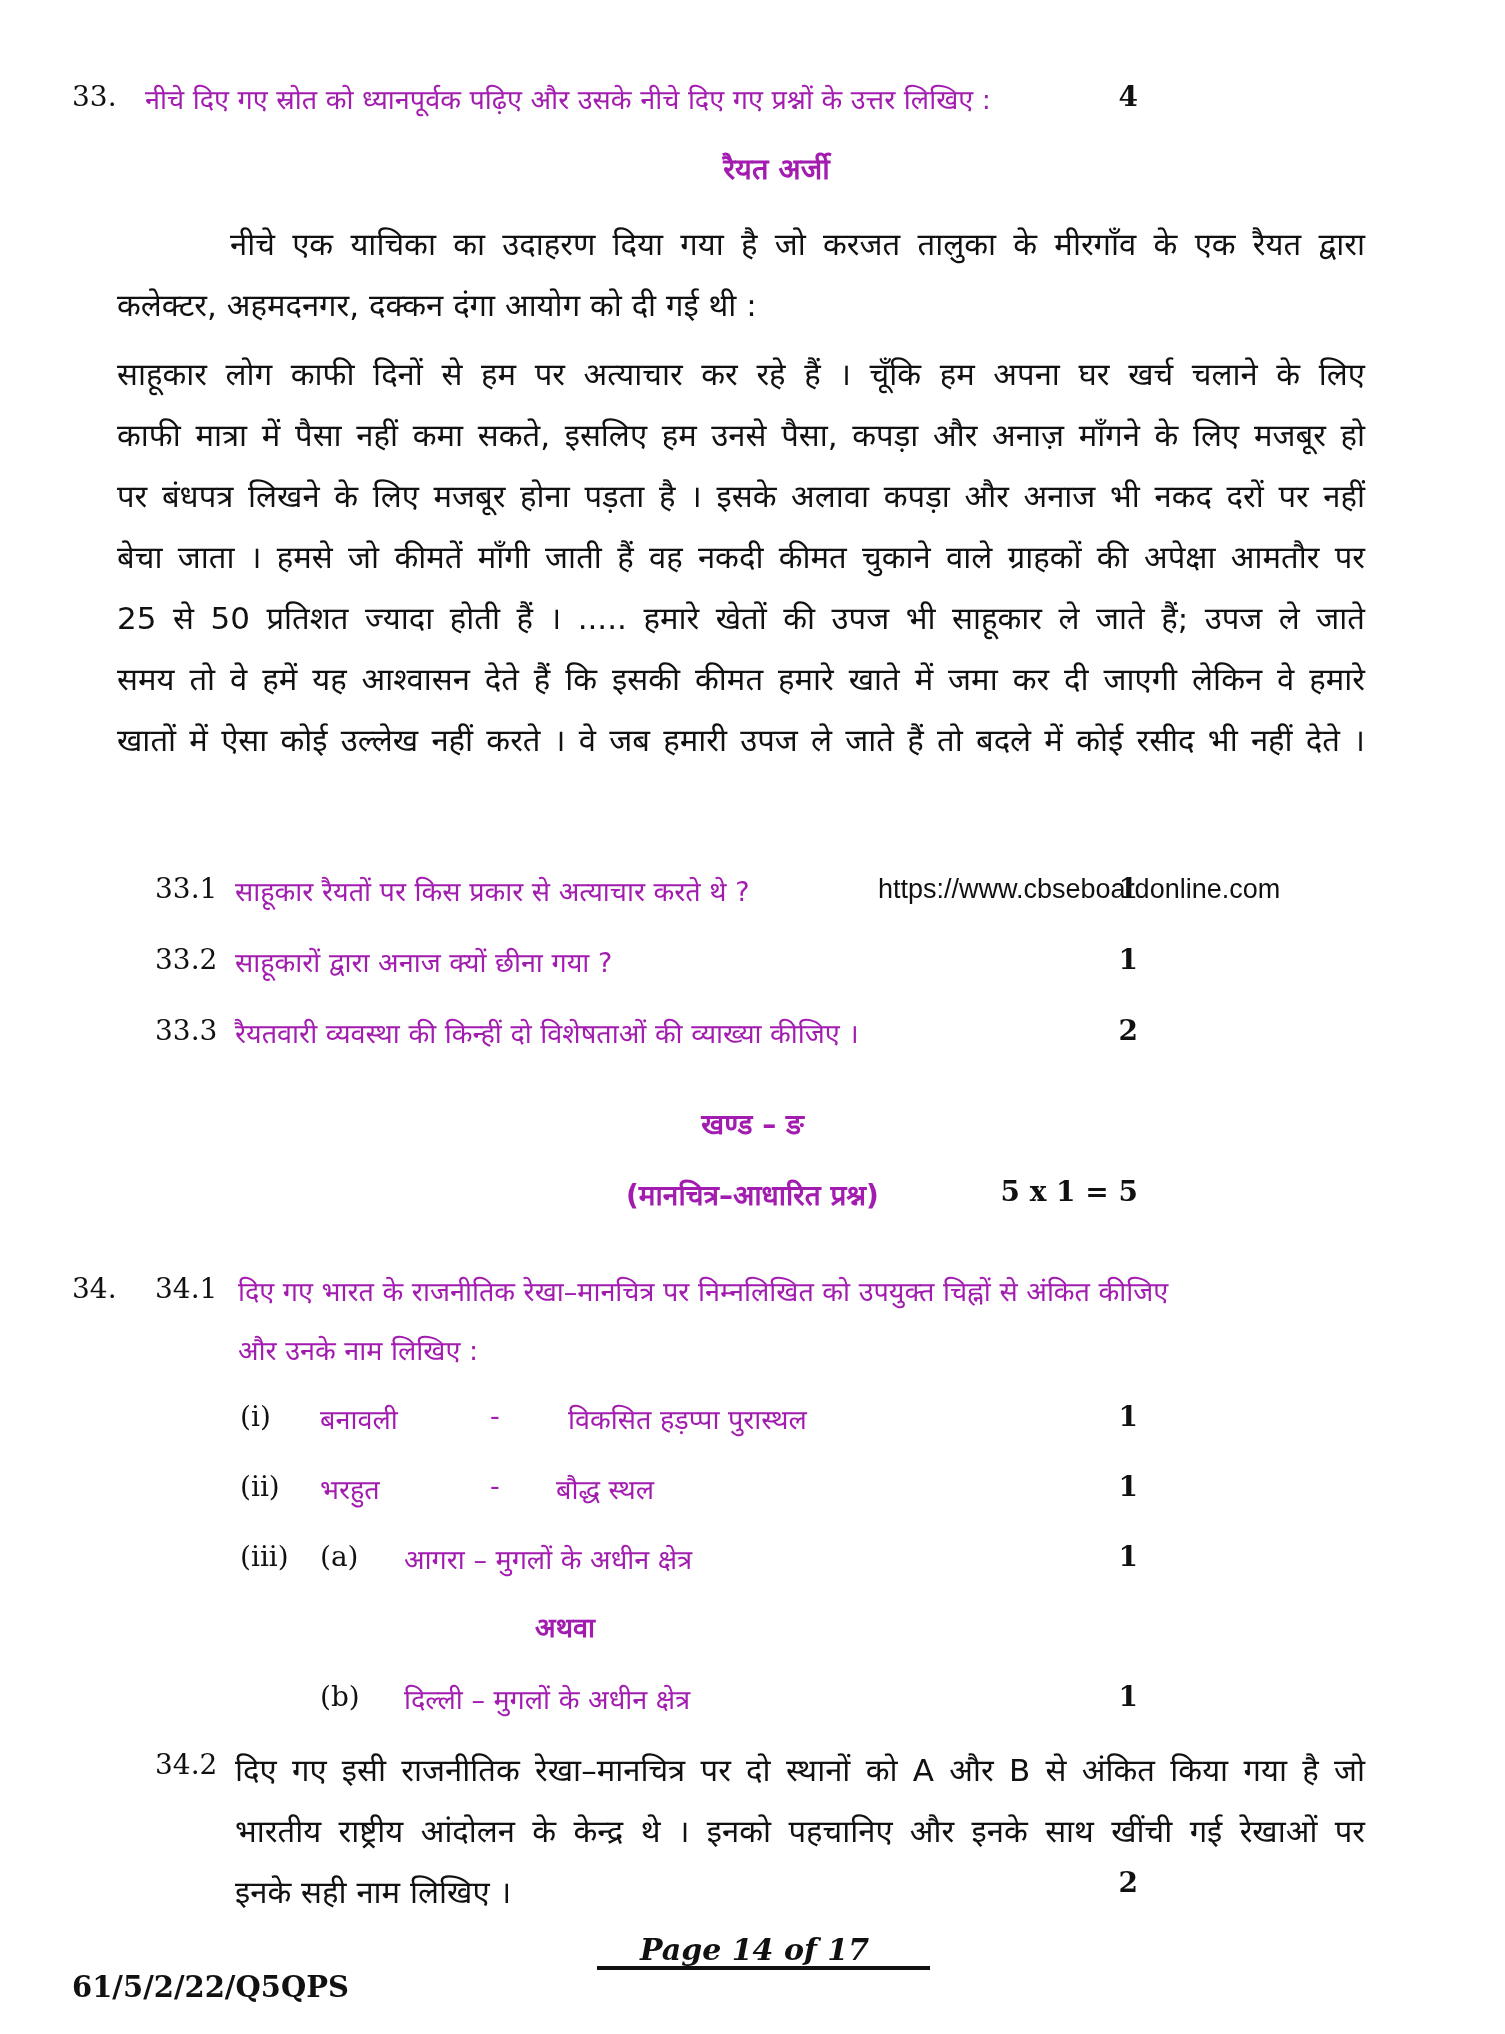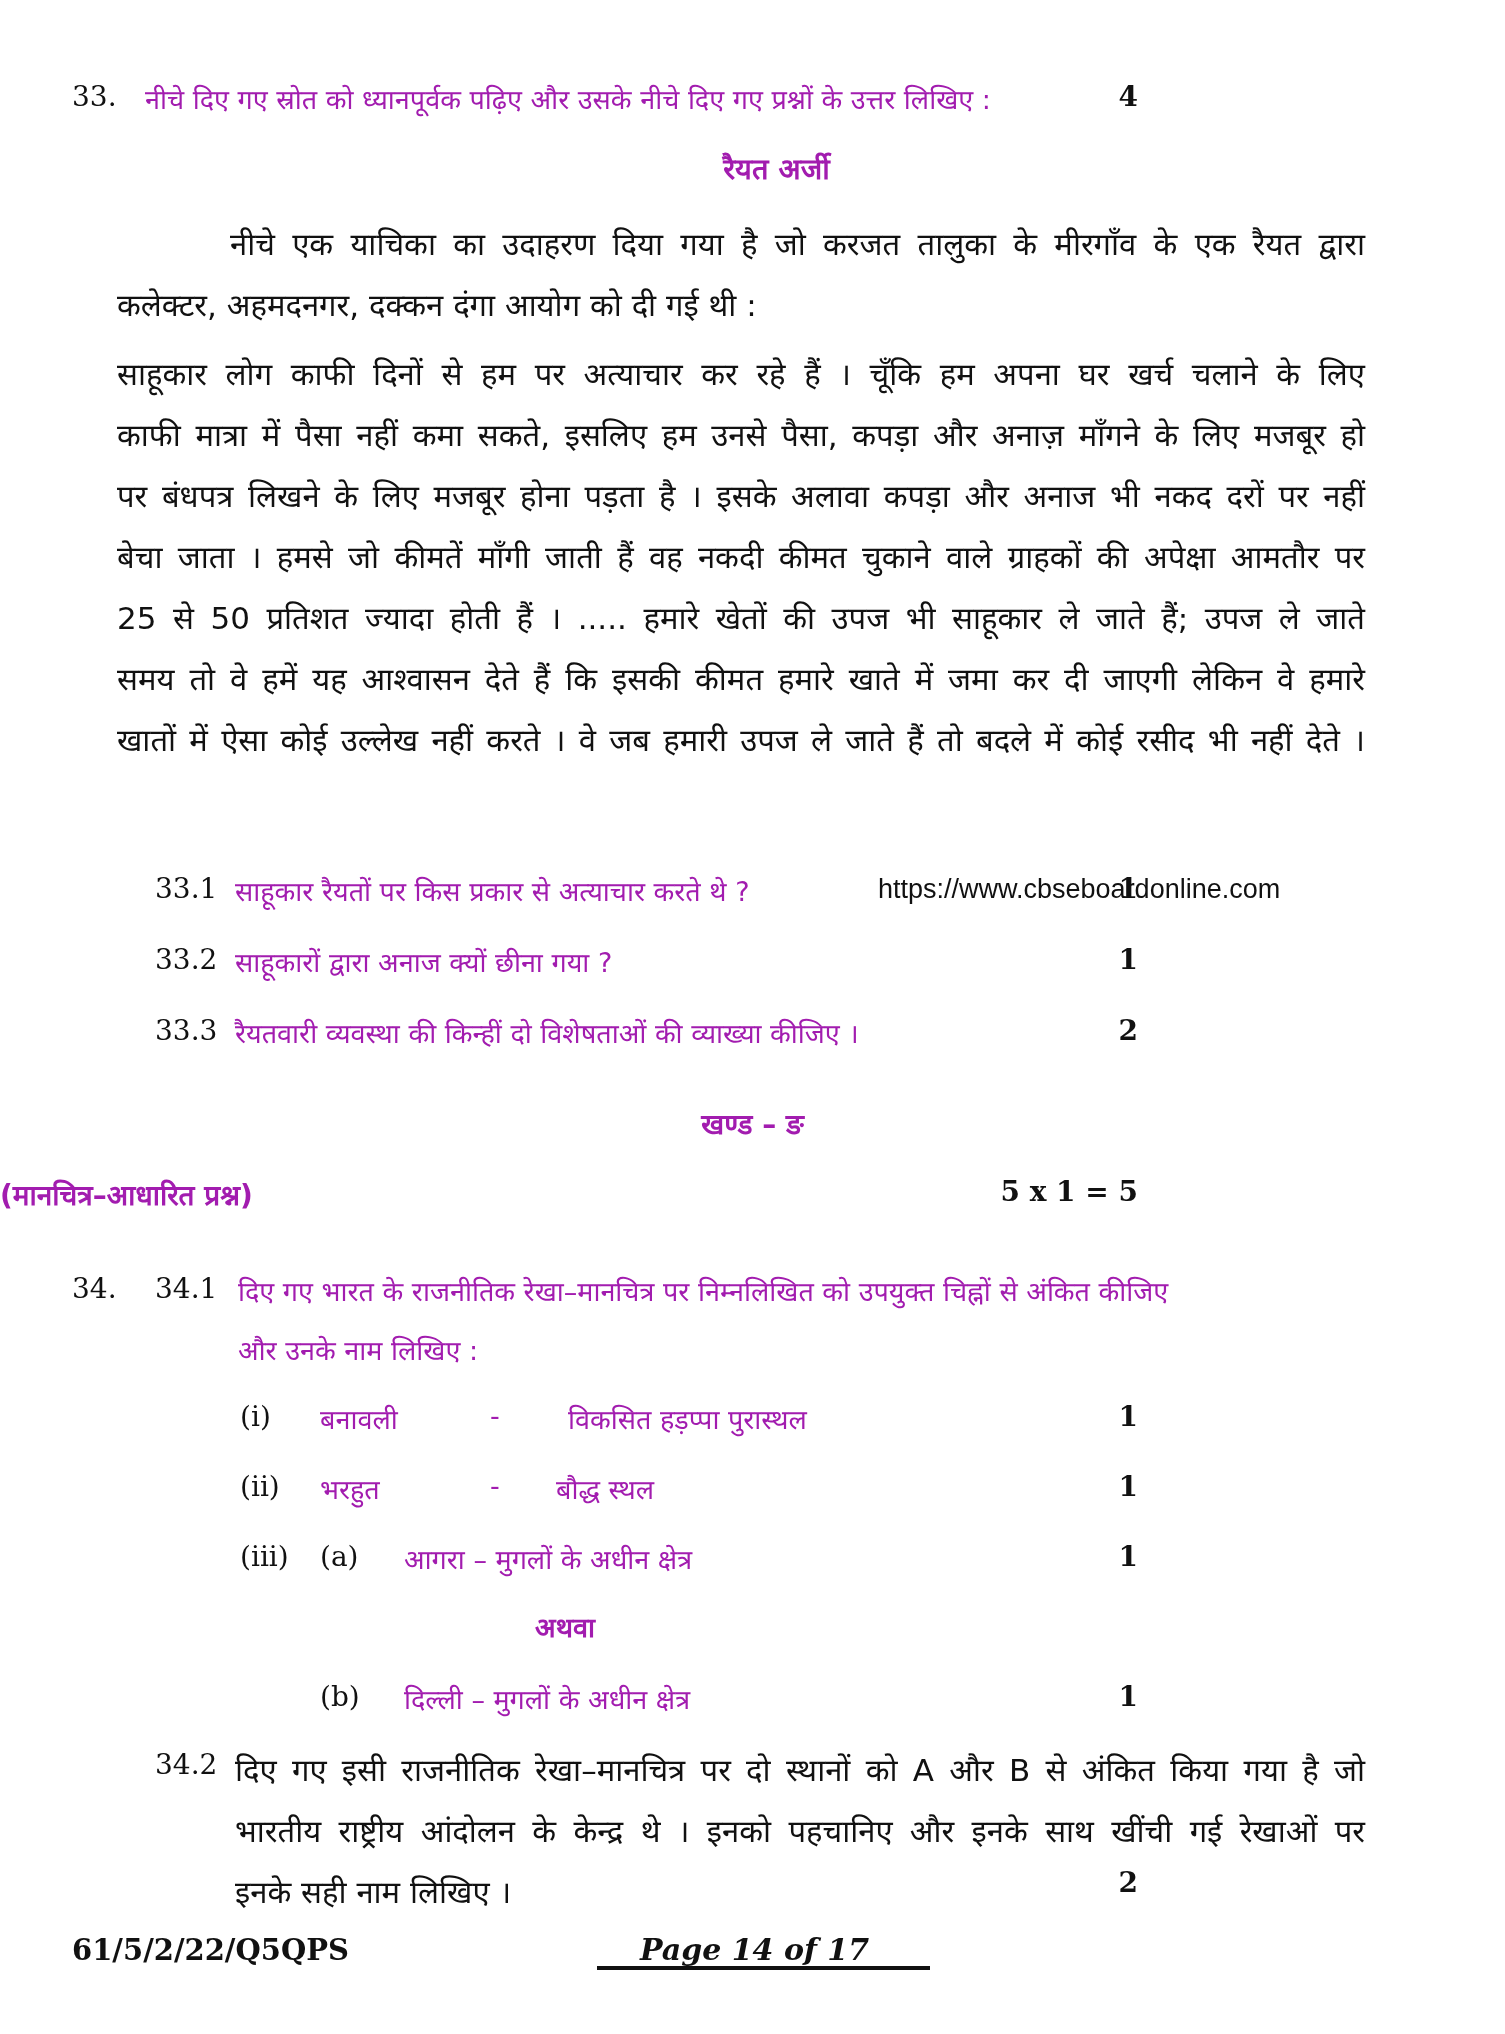--- a/index.html
+++ b/index.html
@@ -60,20 +60,21 @@
     }
     .source-line.last { text-align-last: left; }
     .url {
       font-family: "Liberation Sans", "DejaVu Sans", sans-serif;
       font-size: 27px;
     }
     .footer-code {
       font-family: "DejaVu Serif", "Liberation Serif", serif;
       font-size: 29px;
       font-weight: bold;
+      margin-top: 37px;
     }
     .footer-page {
       font-family: "DejaVu Serif", "Liberation Serif", serif;
       font-size: 30px;
       font-weight: bold;
       font-style: italic;
     }
     .footer-rule {
       position: absolute;
       left: 597px;
@@ -116,21 +117,21 @@
 
   <div class="abs num" style="left:155px; top:943px;">33.2</div>
   <div class="abs hi" style="left:235px; top:943px;">साहूकारों द्वारा अनाज क्यों छीना गया ?</div>
   <div class="marks" style="top:943px;">1</div>
 
   <div class="abs num" style="left:155px; top:1014px;">33.3</div>
   <div class="abs hi" style="left:235px; top:1014px;">रैयतवारी व्यवस्था की किन्हीं दो विशेषताओं की व्याख्या कीजिए ।</div>
   <div class="marks" style="top:1014px;">2</div>
 
   <div class="abs hi bold" style="left:0; width:1505px; text-align:center; top:1104px; font-size:28px;">खण्ड – ङ</div>
-  <div class="abs hi bold" style="left:0; width:1505px; top:1175px; font-size:28px;">(मानचित्र–आधारित प्रश्न)</div>
+  <div class="abs hi bold" style="left:0; width:1505px; text-align:center; top:1175px; font-size:28px;">(मानचित्र–आधारित प्रश्न)</div>
   <div class="marks" style="top:1175px;">5 x 1 = 5</div>
 
   <div class="abs num" style="left:72px; top:1272px;">34.</div>
   <div class="abs num" style="left:155px; top:1272px;">34.1</div>
   <div class="abs hi" style="left:238px; top:1272px;">दिए गए भारत के राजनीतिक रेखा–मानचित्र पर निम्नलिखित को उपयुक्त चिह्नों से अंकित कीजिए</div>
   <div class="abs hi" style="left:238px; top:1331px;">और उनके नाम लिखिए :</div>
 
   <div class="abs num" style="left:240px; top:1400px;">(i)</div>
   <div class="abs hi" style="left:320px; top:1400px;">बनावली</div>
   <div class="abs hi" style="left:490px; top:1400px;">-</div>

